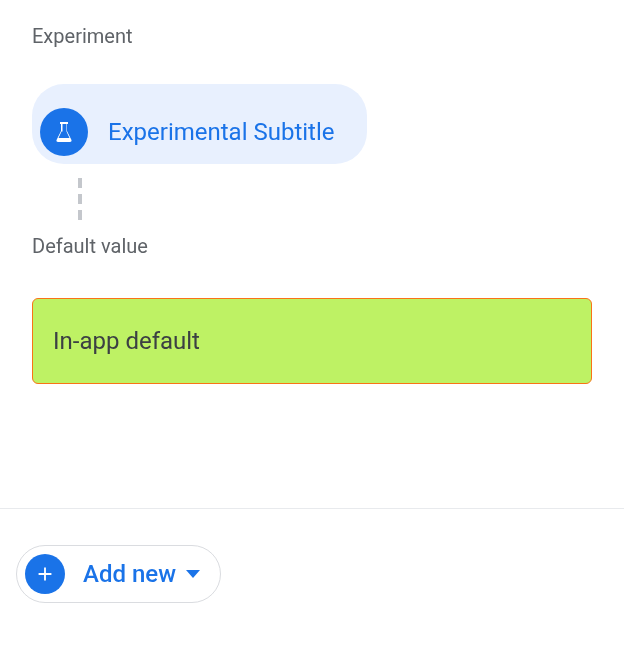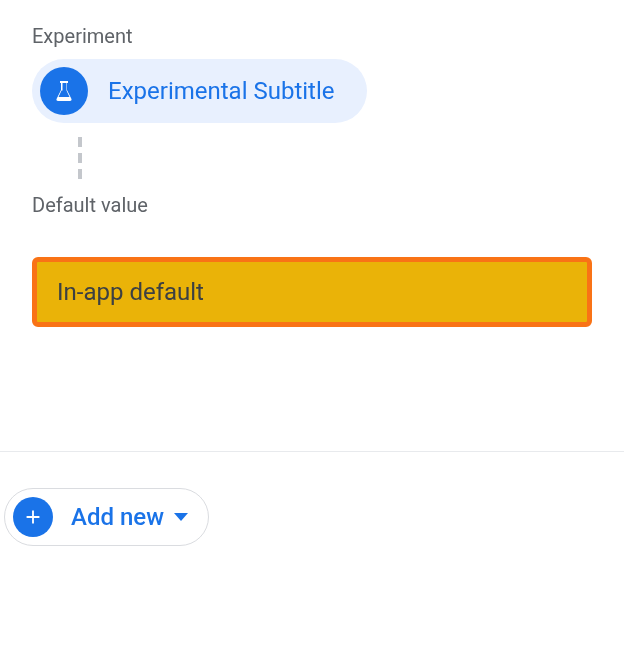--- a/index.html
+++ b/index.html
@@ -14,28 +14,28 @@
       height: 656px;
       overflow: hidden;
     }
     .content {
       padding: 24px 32px;
     }
     .section-label {
       color: #5f6368;
       font-size: 20px;
       font-weight: 400;
-      margin-bottom: 11px;
+      margin-bottom: 36px;
     }
     .chip {
       display: inline-flex;
       align-items: center;
       background: #e8f0fe;
       border-radius: 32px;
-      padding: 8px 32px 8px 8px;
+      padding: 24px 32px 8px 8px;
       cursor: pointer;
     }
     .chip-icon-circle {
       width: 48px;
       height: 48px;
       background: #1a73e8;
       border-radius: 50%;
       display: flex;
       align-items: center;
       justify-content: center;
@@ -67,35 +67,35 @@
       display: block;
     }
     .section-label-2 {
       color: #5f6368;
       font-size: 20px;
       font-weight: 400;
       margin-bottom: 40px;
     }
     .input-field {
       width: 100%;
-      background: #eab308;
-      border: 5px solid #f97316;
+      background: #bef264;
+      border: 1px solid #f97316;
       border-radius: 6px;
-      padding: 16px 20px;
+      padding: 28px 20px;
       font-size: 24px;
       color: #3c4043;
       font-family: inherit;
     }
     .divider {
       border: none;
       border-top: 1px solid #e8eaed;
       margin-top: 100px;
     }
     .add-new-wrapper {
-      padding: 36px 4px;
+      padding: 36px 16px;
     }
     .add-new-btn {
       display: inline-flex;
       align-items: center;
       border: 1px solid #dadce0;
       border-radius: 32px;
       background: #ffffff;
       padding: 8px 20px 8px 8px;
       cursor: pointer;
       font-family: inherit;

